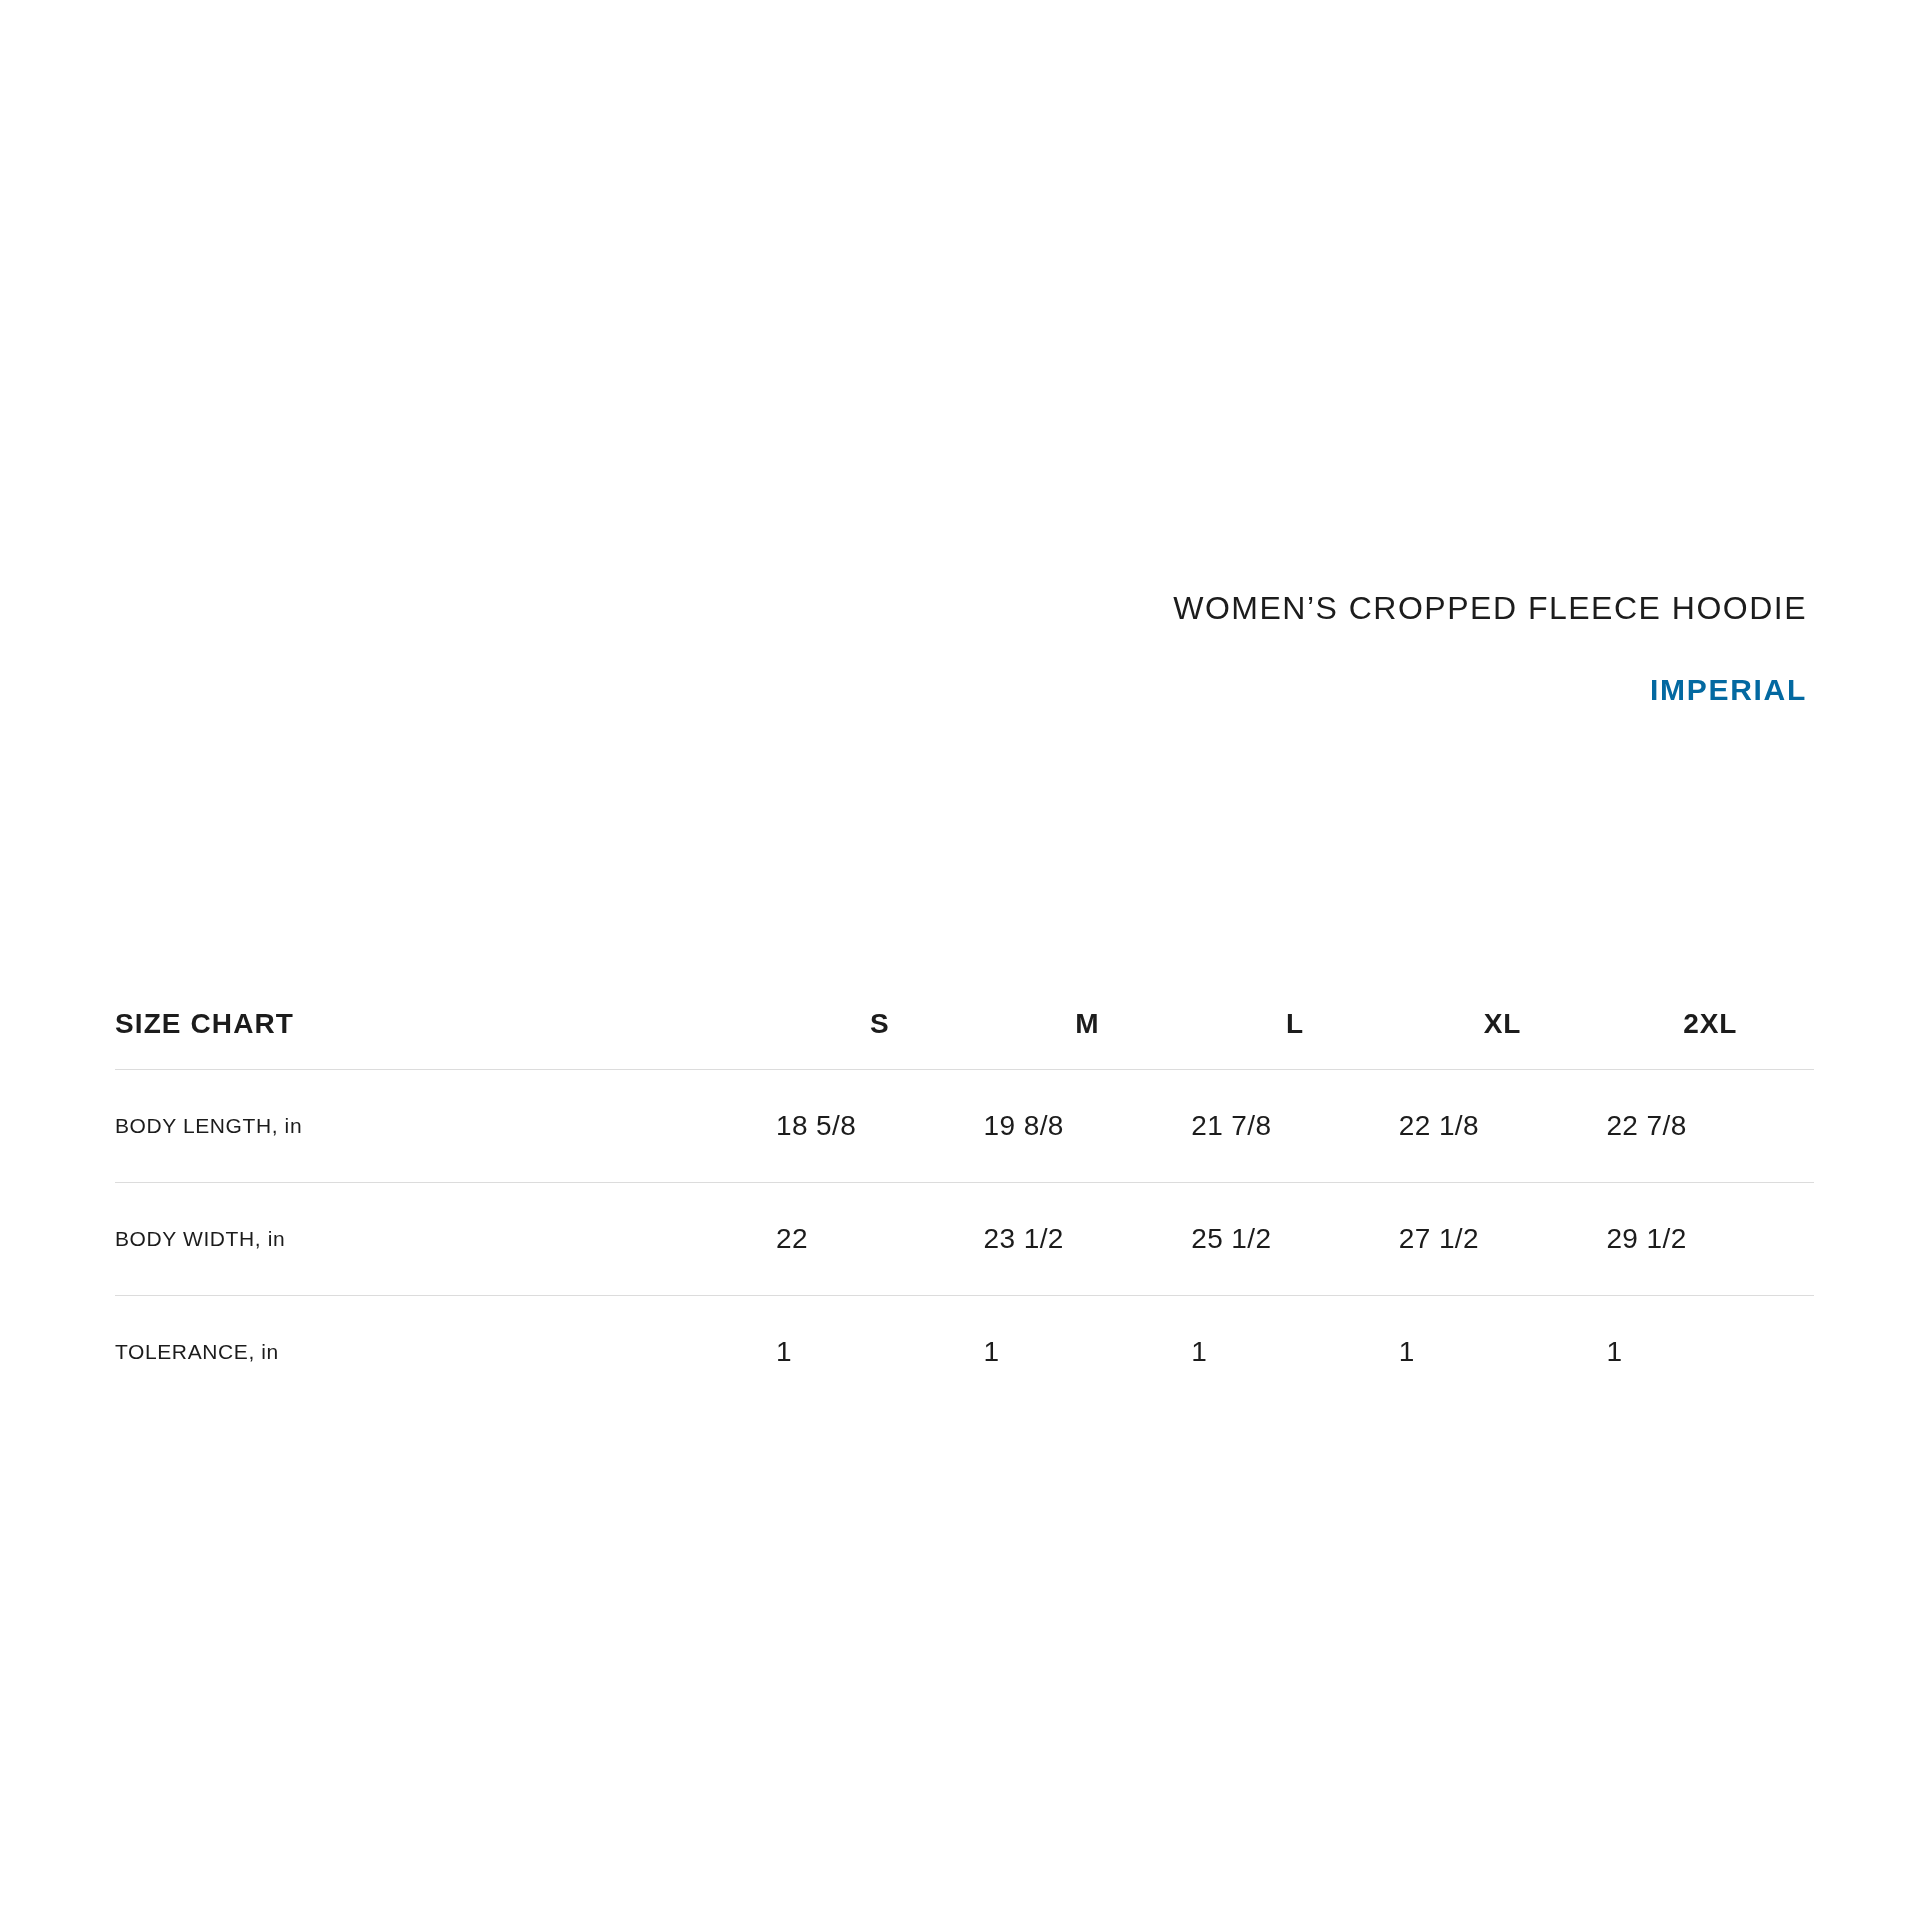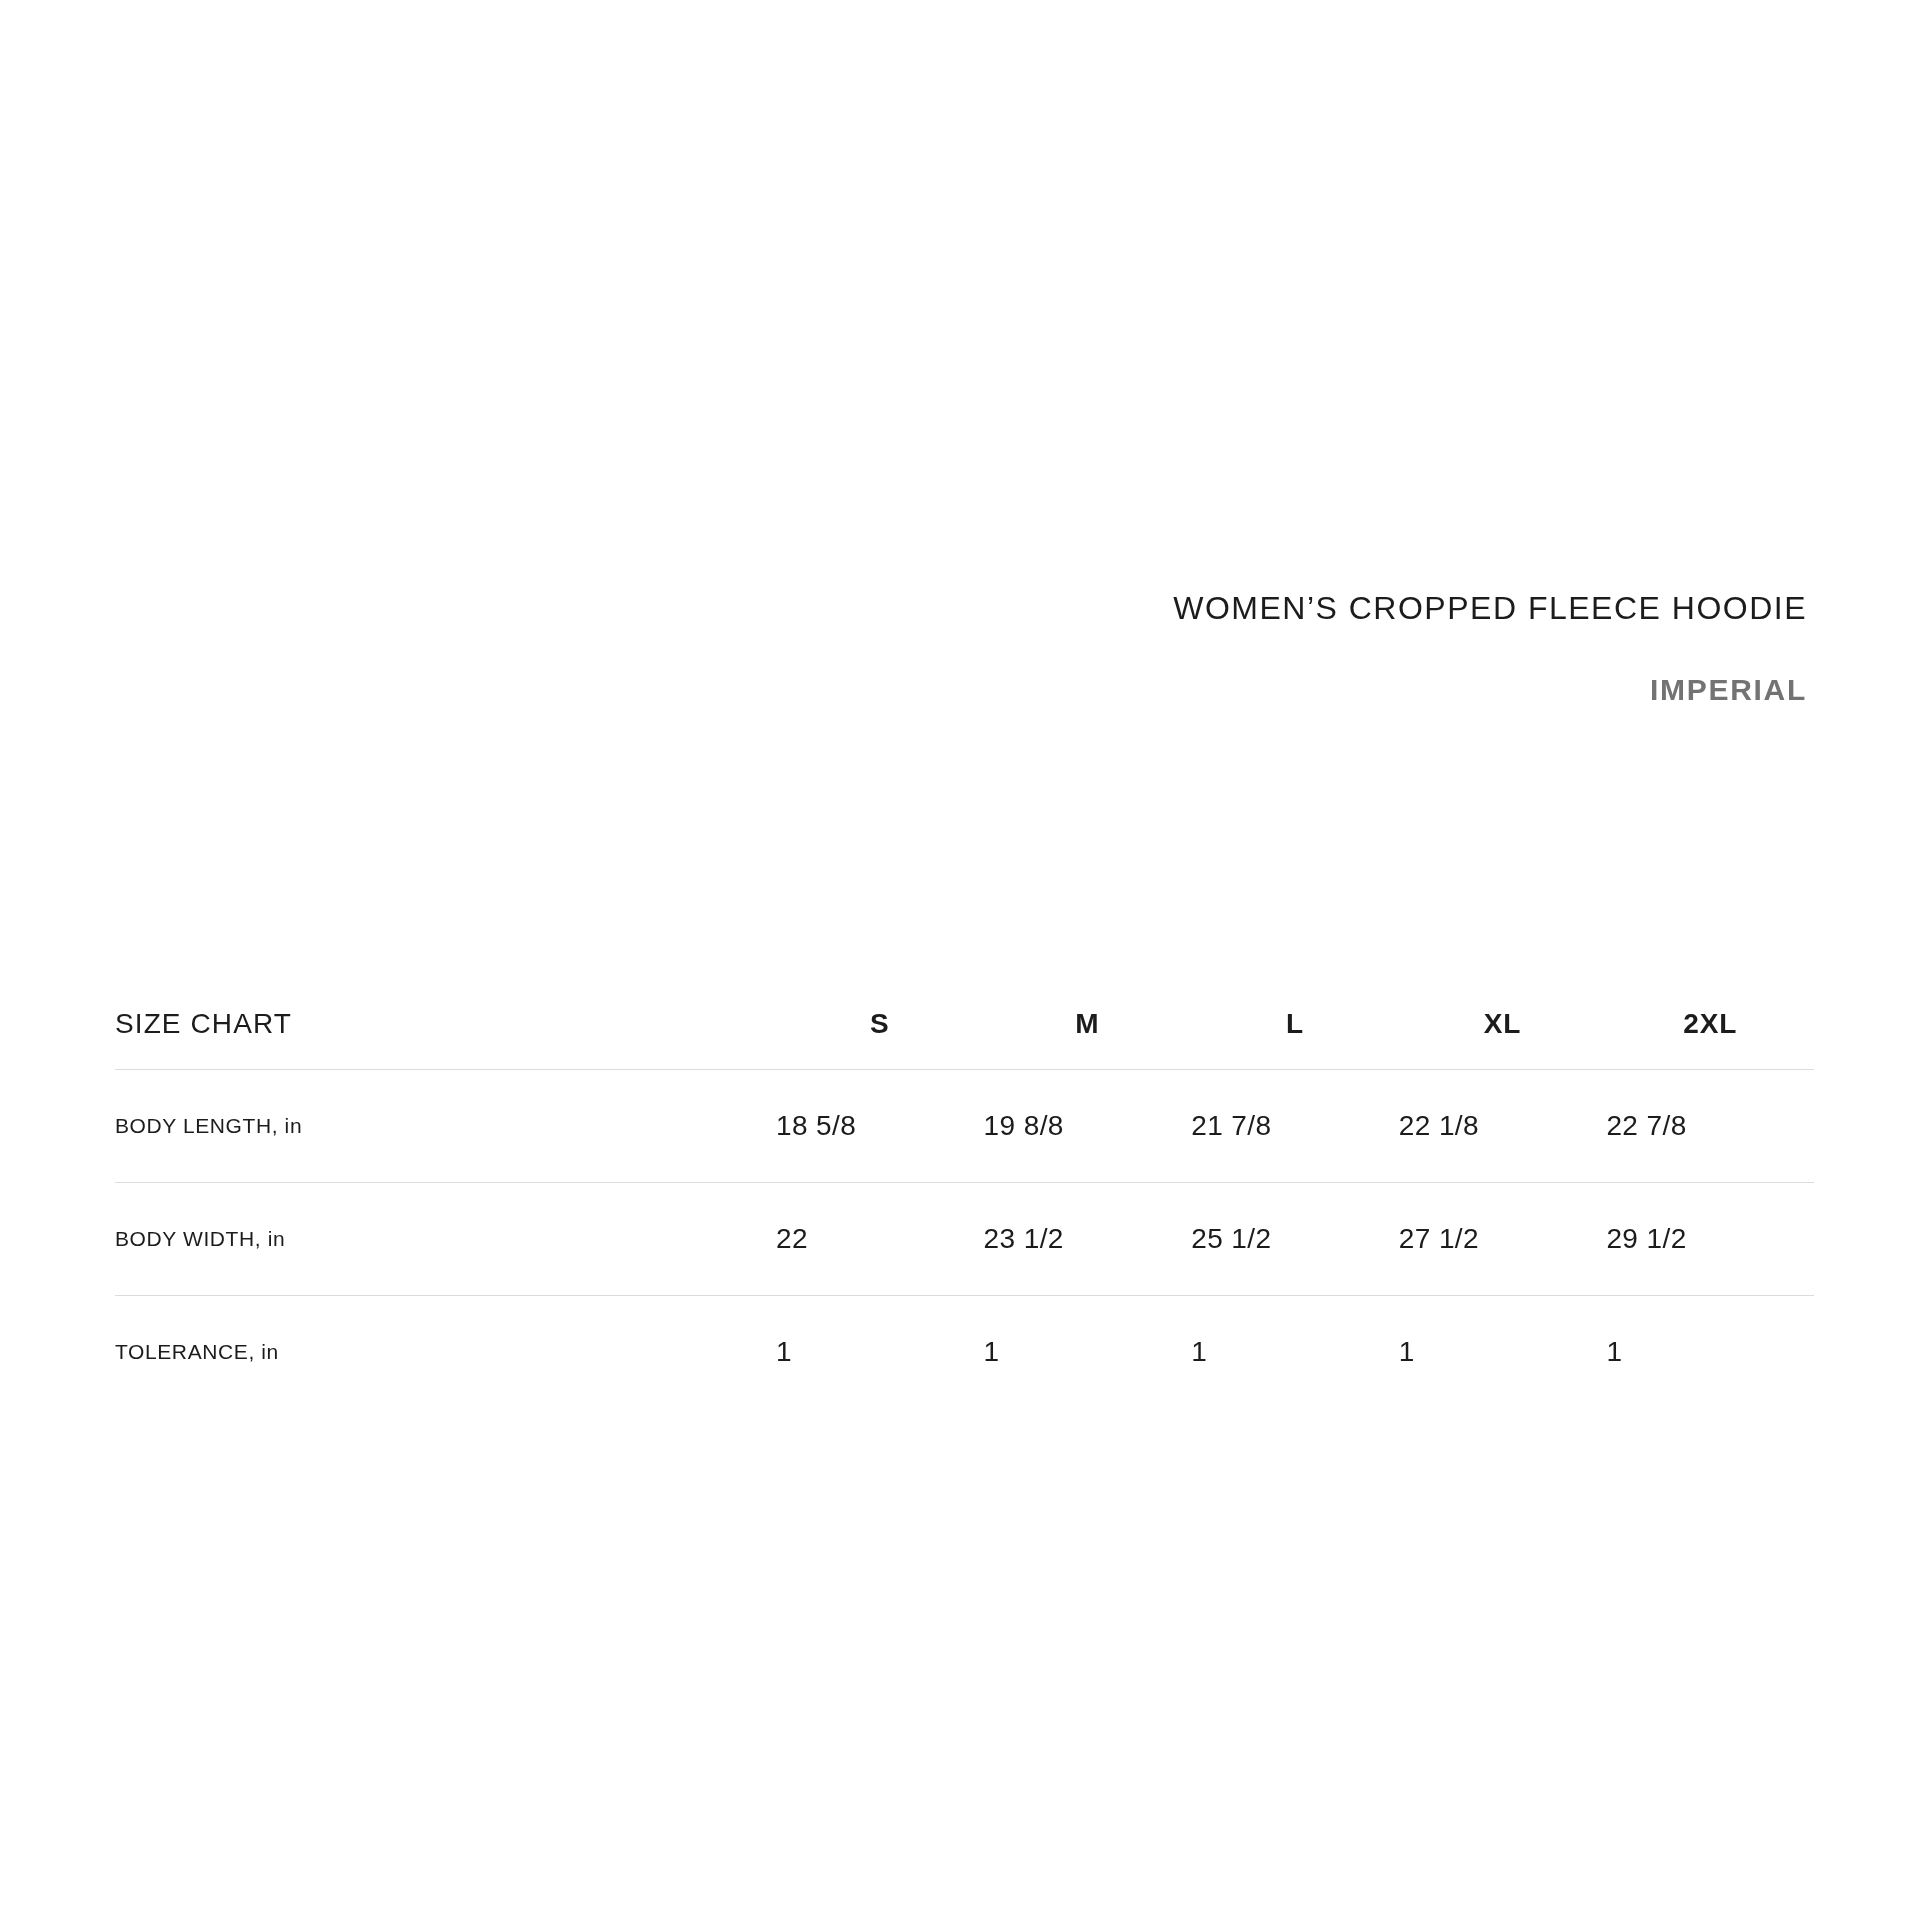--- a/index.html
+++ b/index.html
@@ -63,21 +63,21 @@
   .row-head-cell {
     text-align: left;
     font-size: 21px;
     letter-spacing: 0.6px;
     font-weight: 400;
     color: #1c1c1c;
     padding-left: 3.8px;
     width: 659px;
   }
   thead .row-head-cell {
-    font-weight: 400;
+    font-weight: 700;
     letter-spacing: 1.1px;
     font-size: 28px;
   }
   .size-col {
     text-align: center;
     font-size: 28px;
     font-weight: 700;
     letter-spacing: 0.9px;
     color: #1c1c1c;
     width: 207px;
@@ -103,21 +103,21 @@
     margin-top: 39px;
   }
 </style>
 </head>
 <body>
 
 <div class="page">
 
   <div class="header-block">
     <div class="product-title">WOMEN’S CROPPED FLEECE HOODIE</div>
-    <div class="unit-label" style="color: #737373;">IMPERIAL</div>
+    <div class="unit-label" style="color: #0369a1;">IMPERIAL</div>
   </div>
 
   <div class="chart-wrap">
     <table class="size-chart">
       <thead>
         <tr>
           <th class="row-head-cell">SIZE CHART</th>
           <th class="size-col">S</th>
           <th class="size-col">M</th>
           <th class="size-col">L</th>

